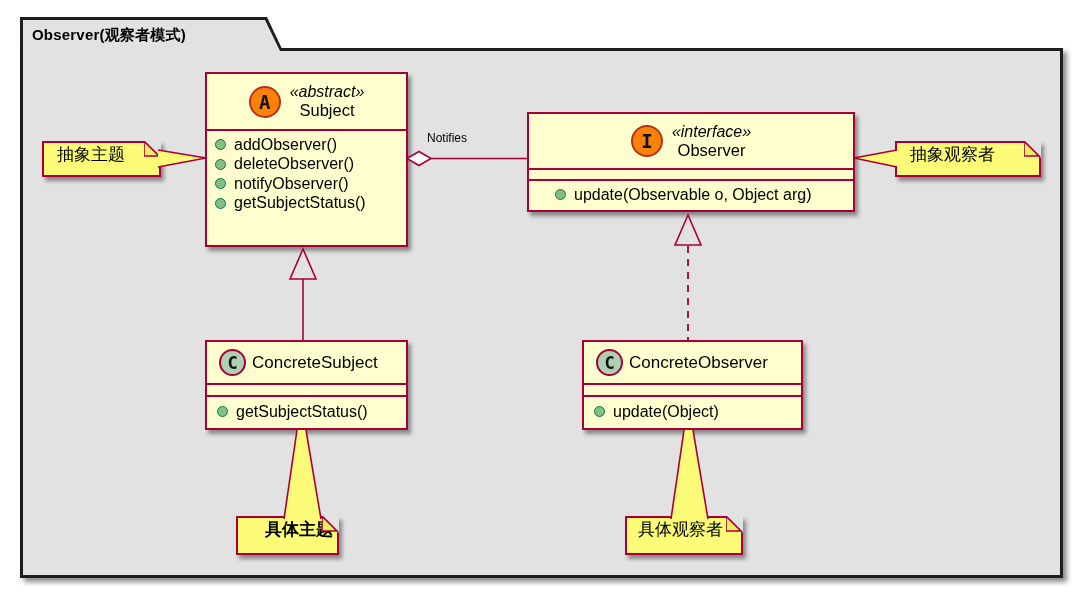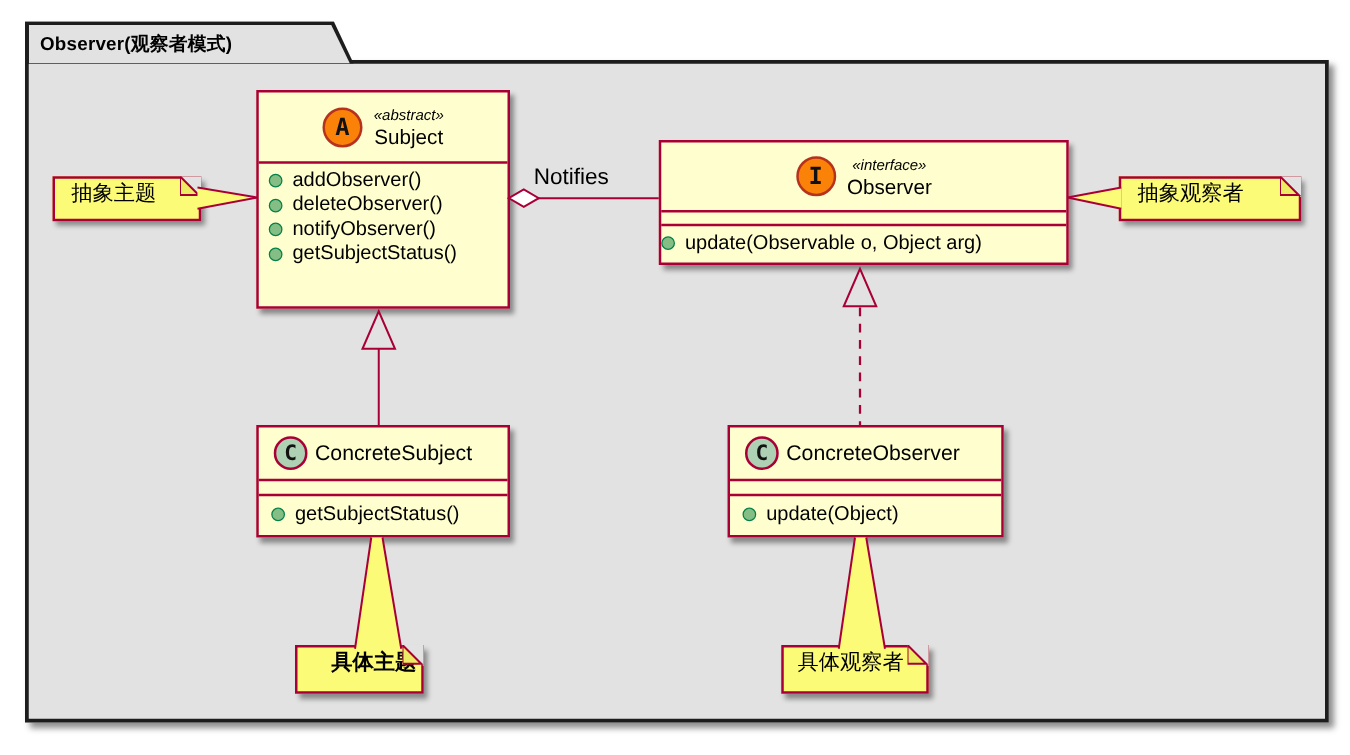--- a/index.html
+++ b/index.html
@@ -39,21 +39,21 @@
   }
   .cls-header{display:flex;align-items:center;justify-content:center;gap:9px;}
   .spot{
     border-radius:50%;display:flex;align-items:center;justify-content:center;
     font-family:"DejaVu Sans Mono",monospace;font-weight:bold;color:#111;
     border:2px solid #B5321F;box-sizing:border-box;flex:0 0 auto;
   }
   .spot-orange{width:32px;height:32px;background:#FB8208;font-size:19px;}
   .spot-green{width:27px;height:27px;background:#ADD1B2;font-size:17px;border-color:var(--crimson);}
   .cls-title{text-align:center;}
-  .stereotype{font-style:italic;font-size:12px;line-height:18px;}
+  .stereotype{font-style:italic;font-size:16px;line-height:18px;}
   .cls-name{font-size:16.5px;line-height:19px;}
   .sec{border-top:2px solid var(--crimson);box-sizing:border-box;}
   .member{display:flex;align-items:center;gap:8px;font-size:16px;white-space:nowrap;}
   .icon-field{
     width:9px;height:9px;border:2px solid #C63931;background:transparent;
     box-sizing:content-box;flex:0 0 auto;
   }
   .icon-method{
     width:9px;height:9px;border-radius:50%;border:1.5px solid #038048;
     background:#84BE84;box-sizing:content-box;flex:0 0 auto;
@@ -61,21 +61,21 @@
   
   .box-subject{left:205px;top:72px;width:203px;height:175px;}
   .box-subject .cls-header{height:55px;}
   .box-subject .sec-fields{height:33px;display:flex;align-items:center;padding-left:8px;}
   .box-subject .sec-methods{padding:4px 0 0 8px;}
   .box-subject .member{height:19.5px;}
   
   .box-observer{left:527px;top:112px;width:328px;height:100px;}
   .box-observer .cls-header{height:54px;}
   .box-observer .sec-empty{height:11px;}
-  .box-observer .sec-methods{height:29px;display:flex;align-items:center;padding-left:0;}
+  .box-observer .sec-methods{height:29px;display:flex;align-items:center;padding-left:26px;}
   
   .box-csubject{left:205px;top:340px;width:203px;height:90px;}
   .box-cobserver{left:582px;top:340px;width:221px;height:90px;}
   .box-csubject .cls-header,.box-cobserver .cls-header{height:41px;justify-content:flex-start;padding-left:12px;gap:6px;}
   .box-csubject .cls-name,.box-cobserver .cls-name{font-size:17px;}
   .box-csubject .sec-empty,.box-cobserver .sec-empty{height:12px;}
   .box-csubject .sec-methods,.box-cobserver .sec-methods{height:31px;display:flex;align-items:center;padding-left:10px;}
   
   .note{
     position:absolute;background:var(--notefill);border:2px solid var(--crimson);
@@ -83,21 +83,21 @@
     display:flex;align-items:flex-start;font-size:17px;
   }
   .note-fold{position:absolute;top:-2px;right:-2px;}
   .note-1{left:42px;top:141px;width:119px;height:36px;padding-left:13px;}
   .note-2{left:895px;top:141px;width:146px;height:36px;padding-left:13px;}
   .note-3{left:236px;top:516px;width:103px;height:39px;padding-left:27px;font-weight:bold;}
   .note-4{left:625px;top:516px;width:118px;height:39px;padding-left:11px;}
   
   .overlay{position:absolute;left:0;top:0;width:1080px;height:604px;z-index:20;pointer-events:none;}
   .edge-label{
-    position:absolute;left:427px;top:131px;font-size:18px;z-index:25;
+    position:absolute;left:427px;top:131px;font-size:12px;z-index:25;
   }
 </style>
 </head>
 <body>
 
 <div class="frame-body"></div>
 <div class="frame-tab">
   <div class="frame-tab-inner">
     <span>Observer(观察者模式)</span>
   </div>

